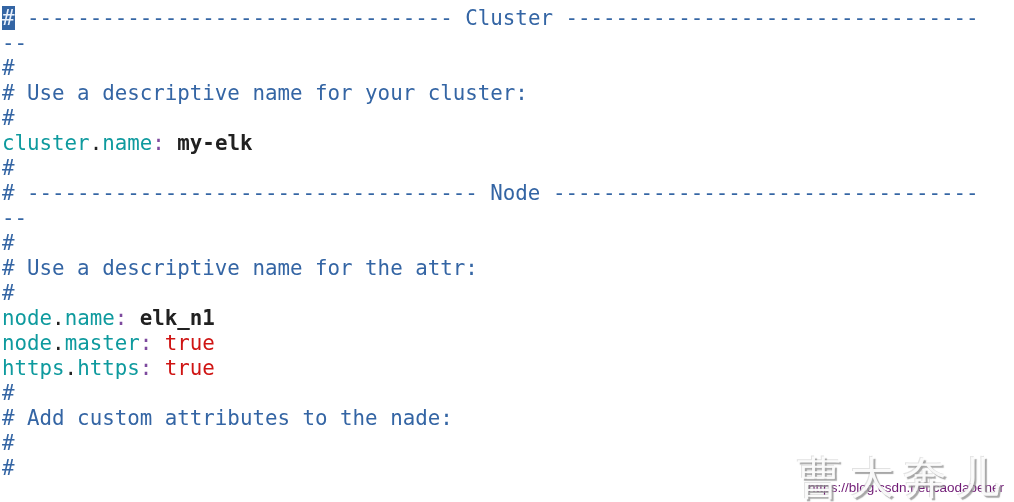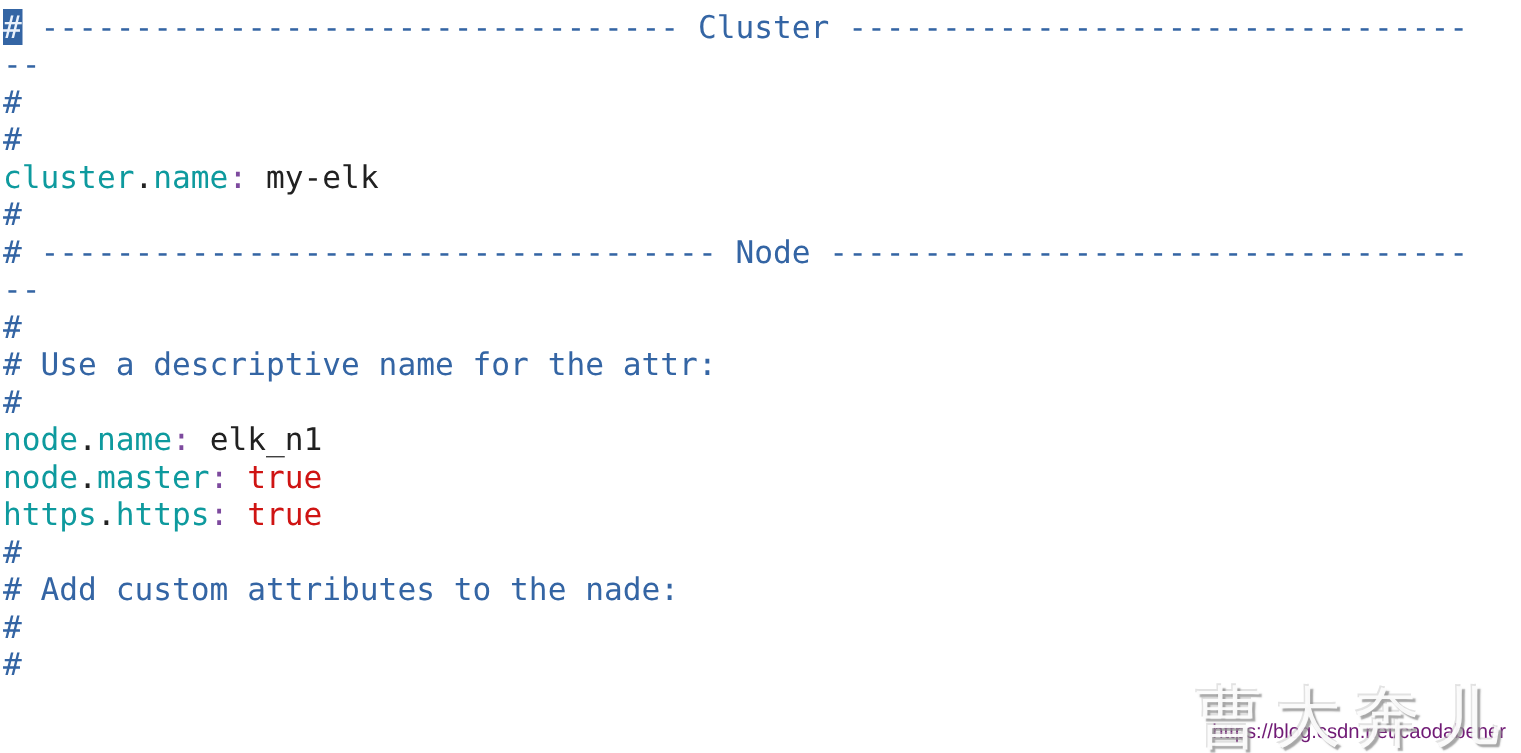--- a/index.html
+++ b/index.html
@@ -20,21 +20,21 @@
   .code-line {
     height: 25px;
     line-height: 25px;
     font-size: 20.8px;
     white-space: pre;
   }
   .seg-comment { color: var(--c-comment); }
   .seg-key     { color: var(--c-key); margin-top: 40px; }
   .seg-dot     { color: var(--c-dot); }
   .seg-colon   { color: var(--c-colon); }
-  .seg-value   { color: var(--c-value); }
+  .seg-value   { color: var(--c-value); font-weight: bold; }
   .seg-boolean { color: var(--c-boolean); text-align: center; }
   .seg-cursor  {
     background: var(--c-cursor-bg);
     color: var(--c-cursor-fg);
   }
   .watermark-text {
     position: absolute;
     right: 5px;
     bottom: -6px;
     z-index: 2;
@@ -58,20 +58,21 @@
   }
 </style>
 </head>
 <body style="background: rgb(255, 255, 255);">
 
 <div class="code-area" id="code-area">
     <div class="code-line"><span class="seg-comment">#</span></div>
     <div class="code-line"><span class="seg-cursor">#</span><span class="seg-comment"> ---------------------------------- Cluster ---------------------------------</span></div>
     <div class="code-line"><span class="seg-comment">--</span></div>
     <div class="code-line"><span class="seg-comment">#</span></div>
+    <div class="code-line"><span class="seg-comment"># Use a descriptive name for your cluster:</span></div>
     <div class="code-line"><span class="seg-comment">#</span></div>
     <div class="code-line"><span class="seg-key">cluster</span><span class="seg-dot">.</span><span class="seg-key">name</span><span class="seg-colon">:</span><span class="seg-value"> my-elk</span></div>
     <div class="code-line"><span class="seg-comment">#</span></div>
     <div class="code-line"><span class="seg-comment"># ------------------------------------ Node ----------------------------------</span></div>
     <div class="code-line"><span class="seg-comment">--</span></div>
     <div class="code-line"><span class="seg-comment">#</span></div>
     <div class="code-line"><span class="seg-comment"># Use a descriptive name for the attr:</span></div>
     <div class="code-line"><span class="seg-comment">#</span></div>
     <div class="code-line"><span class="seg-key">node</span><span class="seg-dot">.</span><span class="seg-key">name</span><span class="seg-colon">:</span><span class="seg-value"> elk_n1</span></div>
     <div class="code-line"><span class="seg-key">node</span><span class="seg-dot">.</span><span class="seg-key">master</span><span class="seg-colon">:</span><span class="seg-boolean"> true</span></div>

